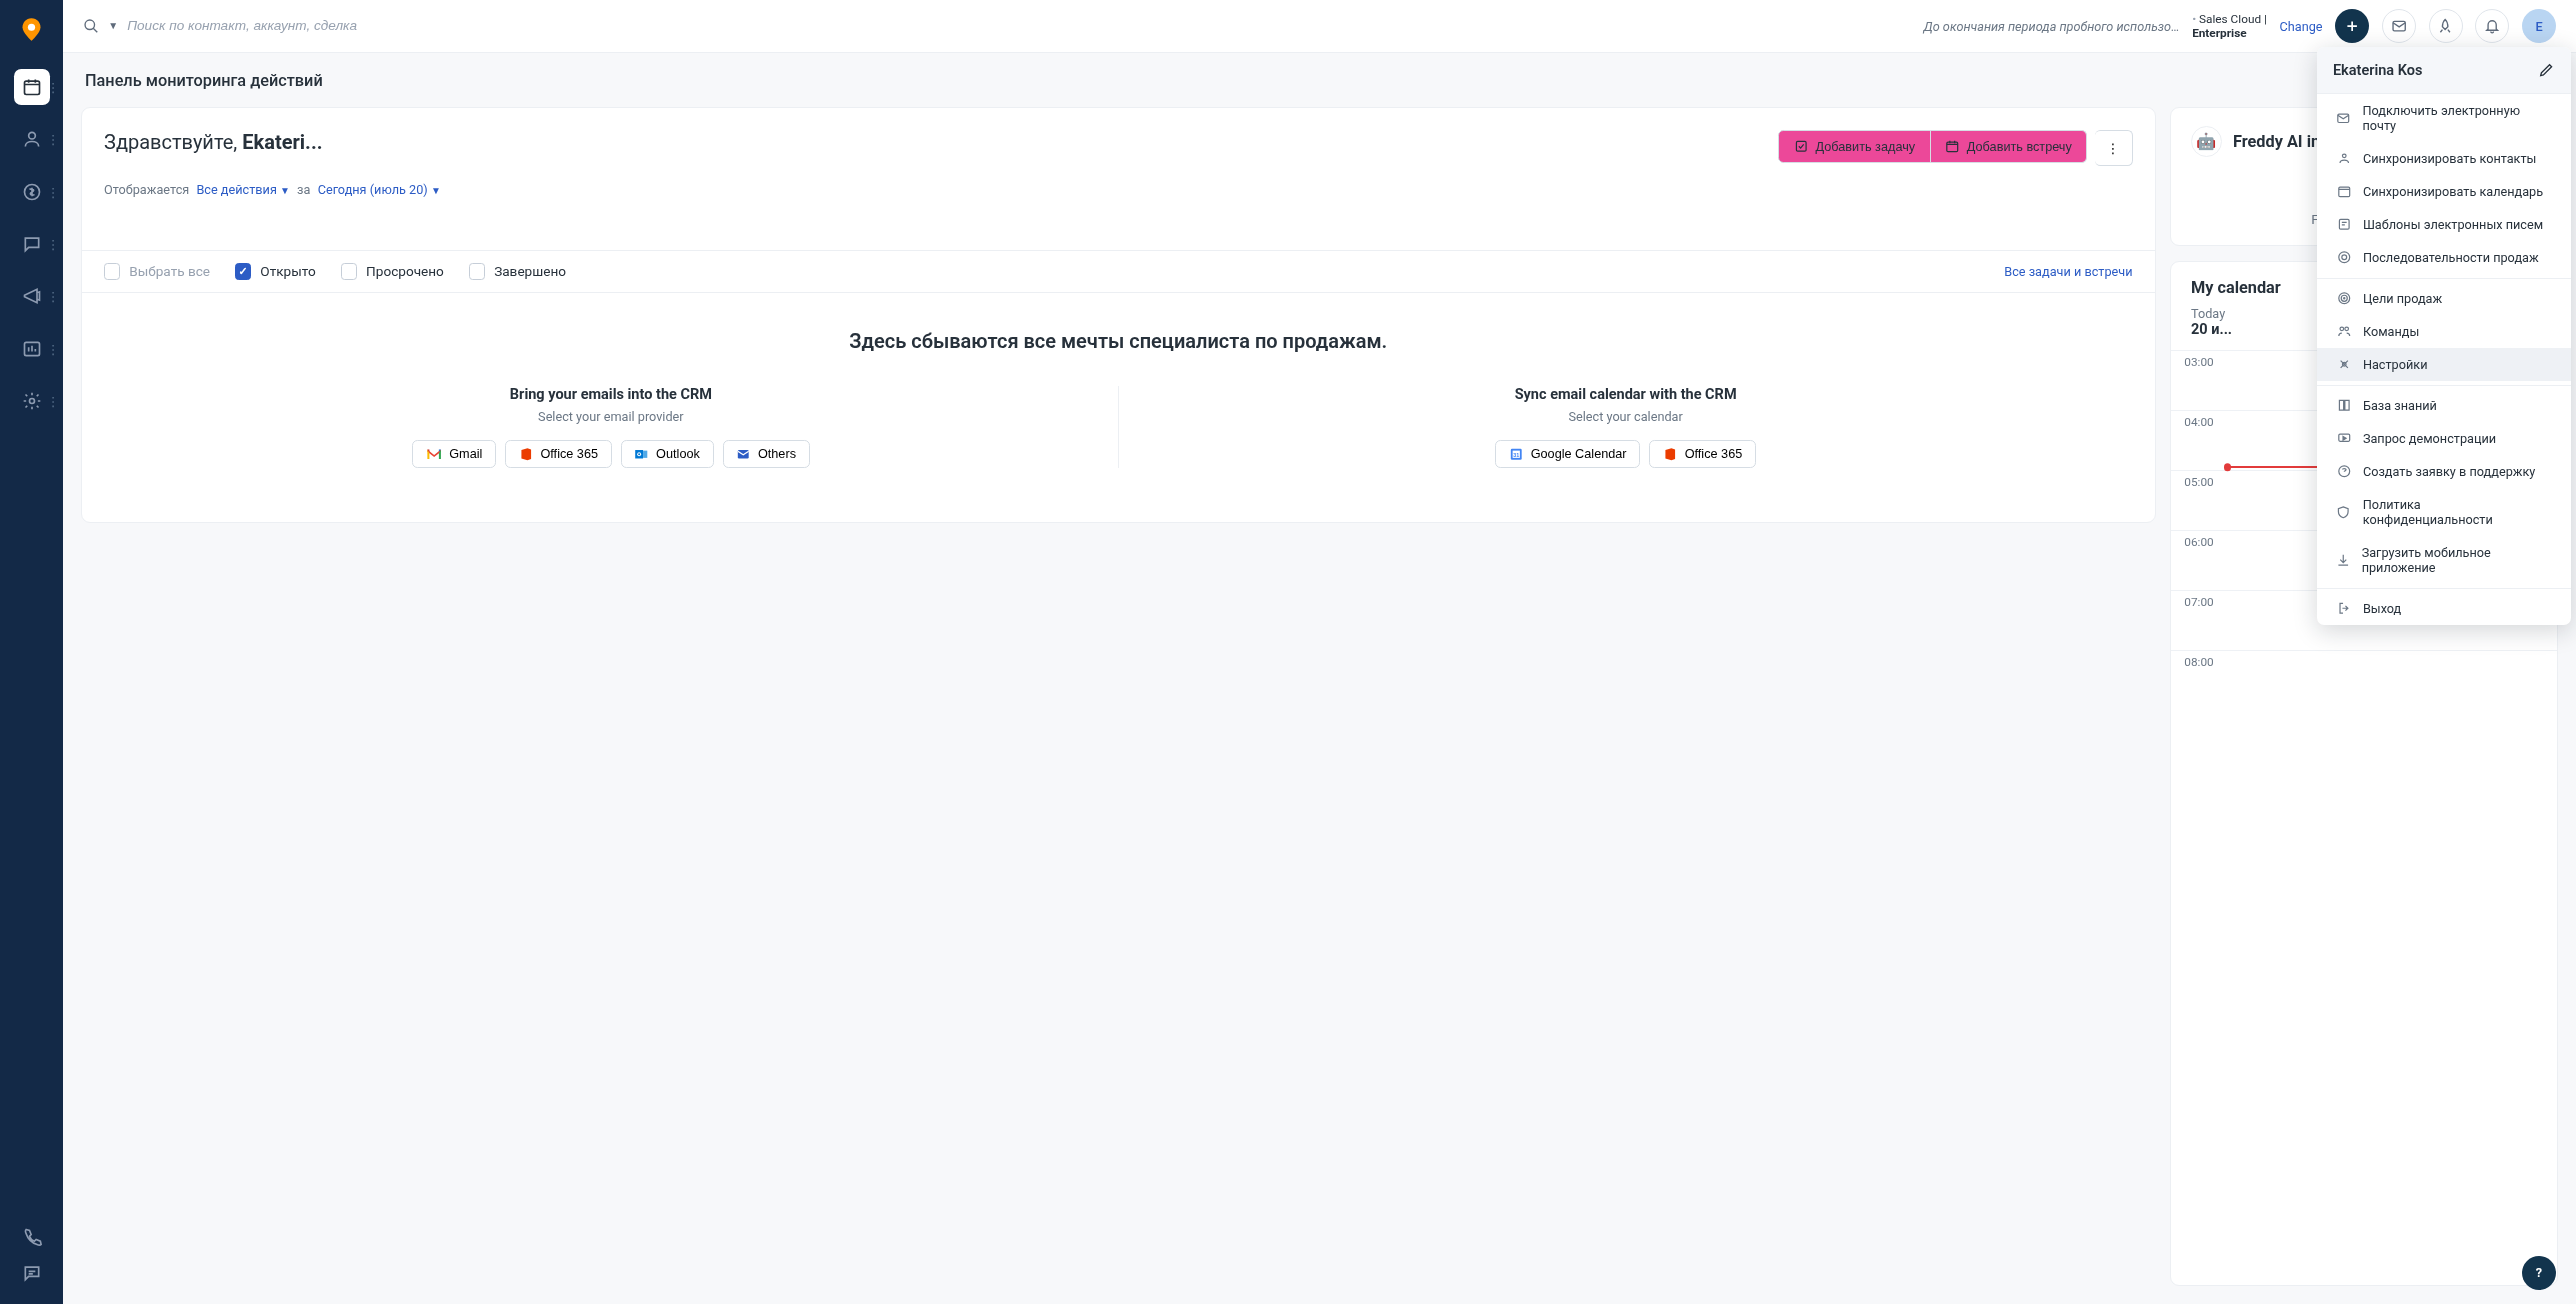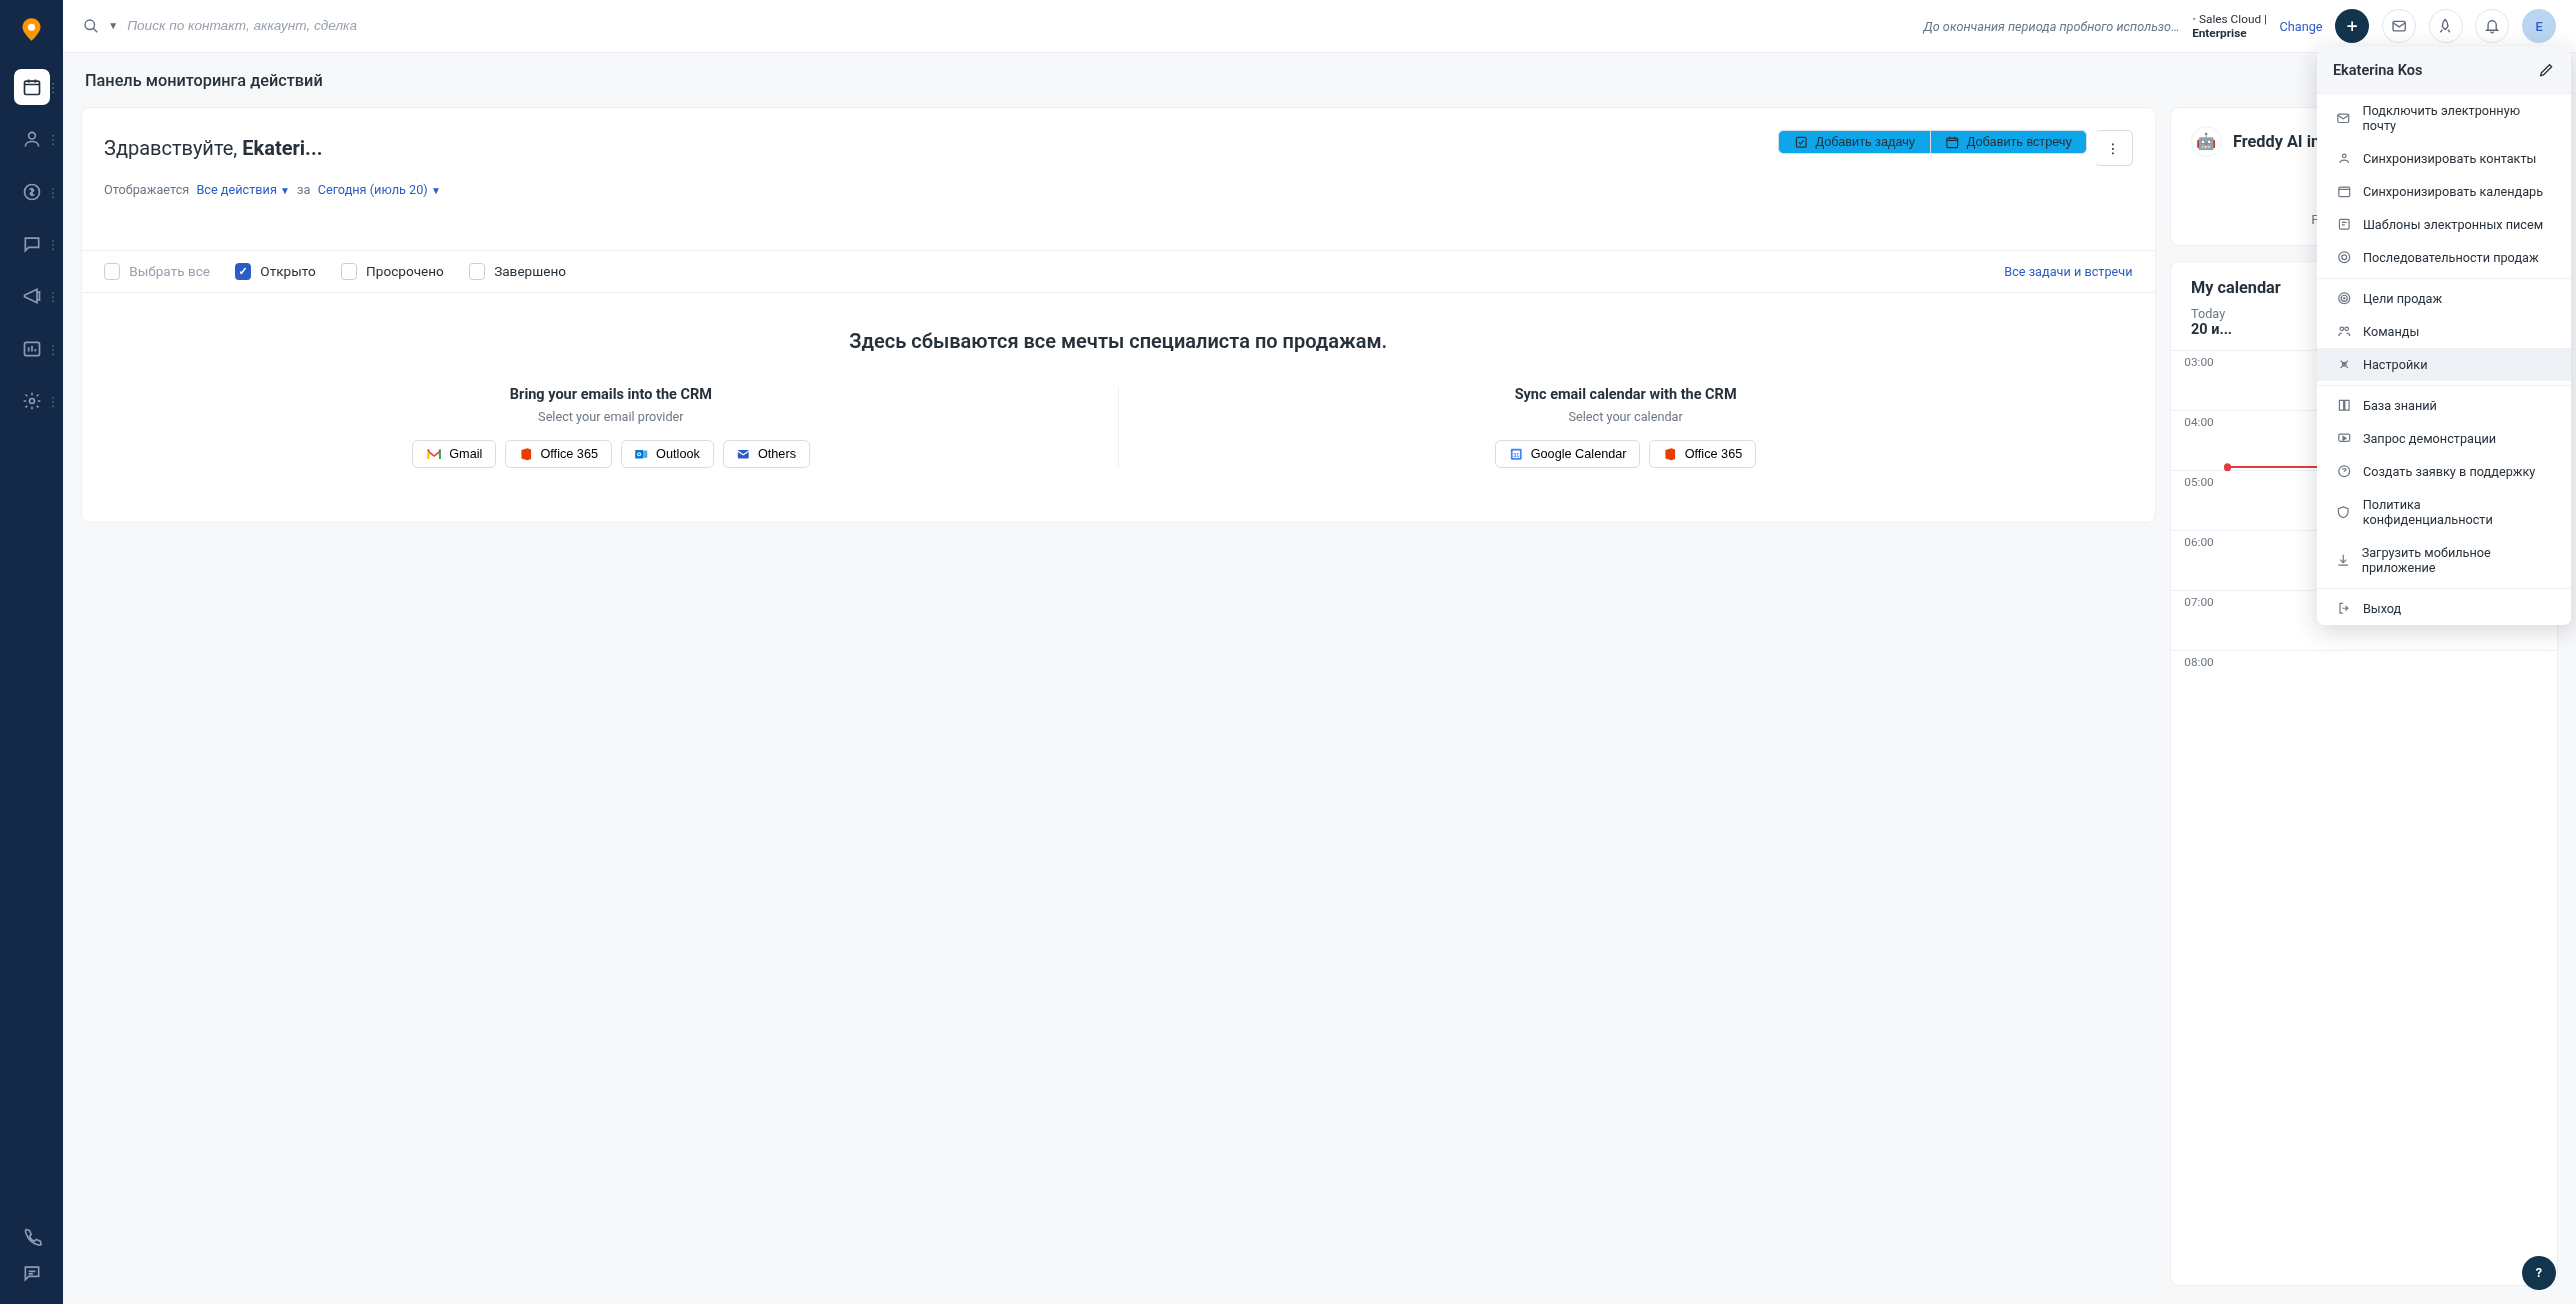--- a/index.html
+++ b/index.html
@@ -38,25 +38,25 @@
 
 .titlebar { height:54px; background:#f7f8fa; display:flex; align-items:center; padding:0 22px; font-size:16.3px; font-weight:500; color:#27313b; }
 
 
 .content { flex:1; display:flex; gap:14.5px; padding:0 18px 18px 18px; min-height:0; }
 .left-panel { flex:1; }
 .right-column { width:388px; display:flex; flex-direction:column; gap:14.5px; min-height:0; }
 
 
 .card { background:#fff; border:0.9px solid #eceff3; border-radius:9px; }
-.main-card-header { padding:22px 22px 16.3px 22px; display:flex; align-items:center; }
+.main-card-header { padding:22px 22px 16.3px 22px; display:flex; }
 .greeting { font-size:20px; font-weight:400; }
 .greeting b { font-weight:700; }
 .header-actions { margin-left:auto; display:flex; gap:0; }
-.seg-btn { height:24px; padding:0 14.5px; display:flex; align-items:center; gap:7.2px; border:0.9px solid #d6dde4; background:#0ea5e9; font-size:12.7px; color:#27313b; cursor:pointer; }
+.seg-btn { height:33px; padding:0 14.5px; display:flex; align-items:center; gap:7.2px; border:0.9px solid #d6dde4; background:#ec4899; font-size:12.7px; color:#27313b; cursor:pointer; }
 .seg-btn:first-child { border-radius:5.4px 0 0 5.4px; }
 .seg-btn.mid { border-left:none; border-radius:0 5.4px 5.4px 0; }
 .seg-icon-btn { width:38px; height:36px; display:flex; align-items:center; justify-content:center; border:0.9px solid #d6dde4; border-left:none; border-radius:5.4px; margin-left:7.2px; background:#fff; cursor:pointer; }
 .filter-row { padding:0 22px 16.3px 22px; display:flex; align-items:center; gap:7.2px; font-size:12.7px; color:#6b7785; }
 .blue-link { color:#2c5cc5; cursor:pointer; }
 .caret { font-size:10px; color:#2c5cc5; }
 
 .status-row { border-top:0.9px solid #eceff3; border-bottom:0.9px solid #eceff3; padding:12.7px 22px; display:flex; align-items:center; gap:25px;margin-top:36px; }
 .chk-wrap { display:flex; align-items:center; gap:9px; font-size:13.6px; color:#27313b; }
 .chk { width:16.3px; height:16.3px; border:1.8px solid #c6ced8; border-radius:3.6px; display:flex; align-items:center; justify-content:center; }

